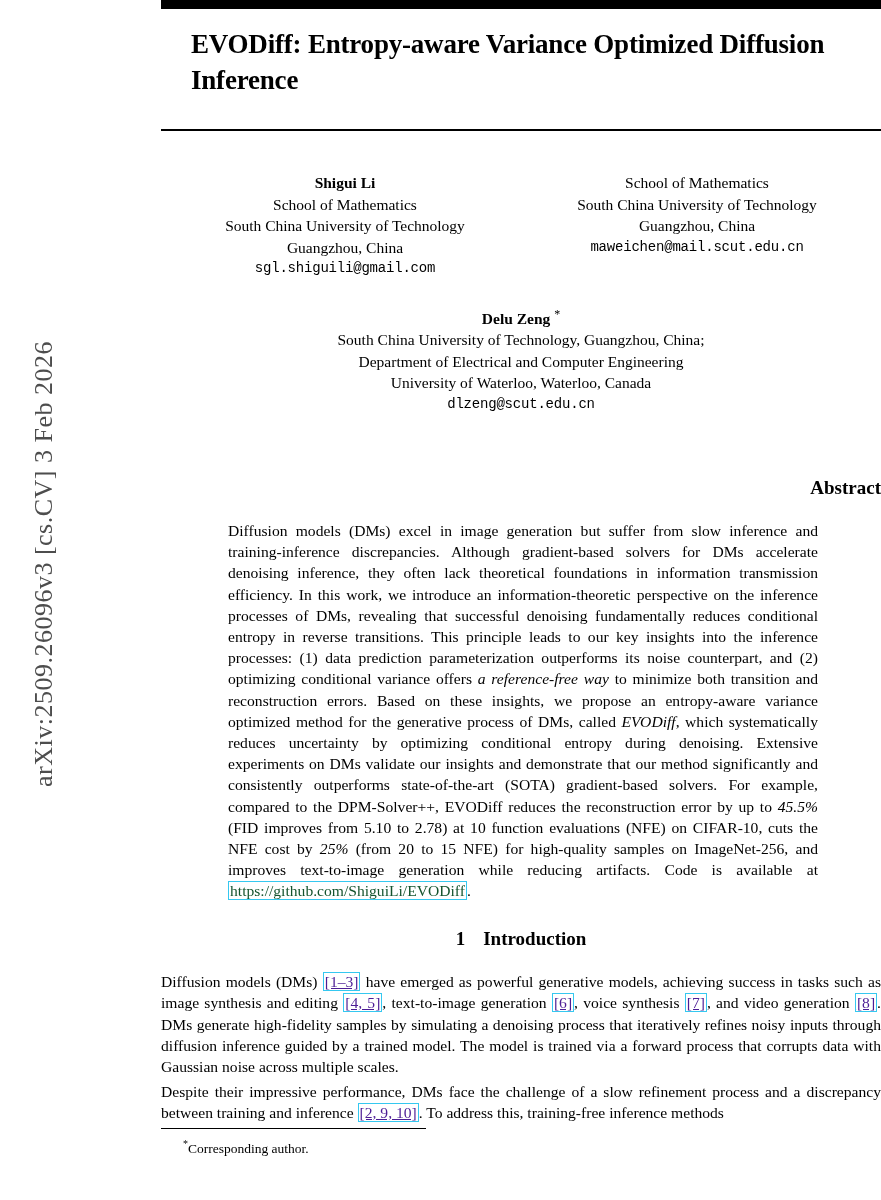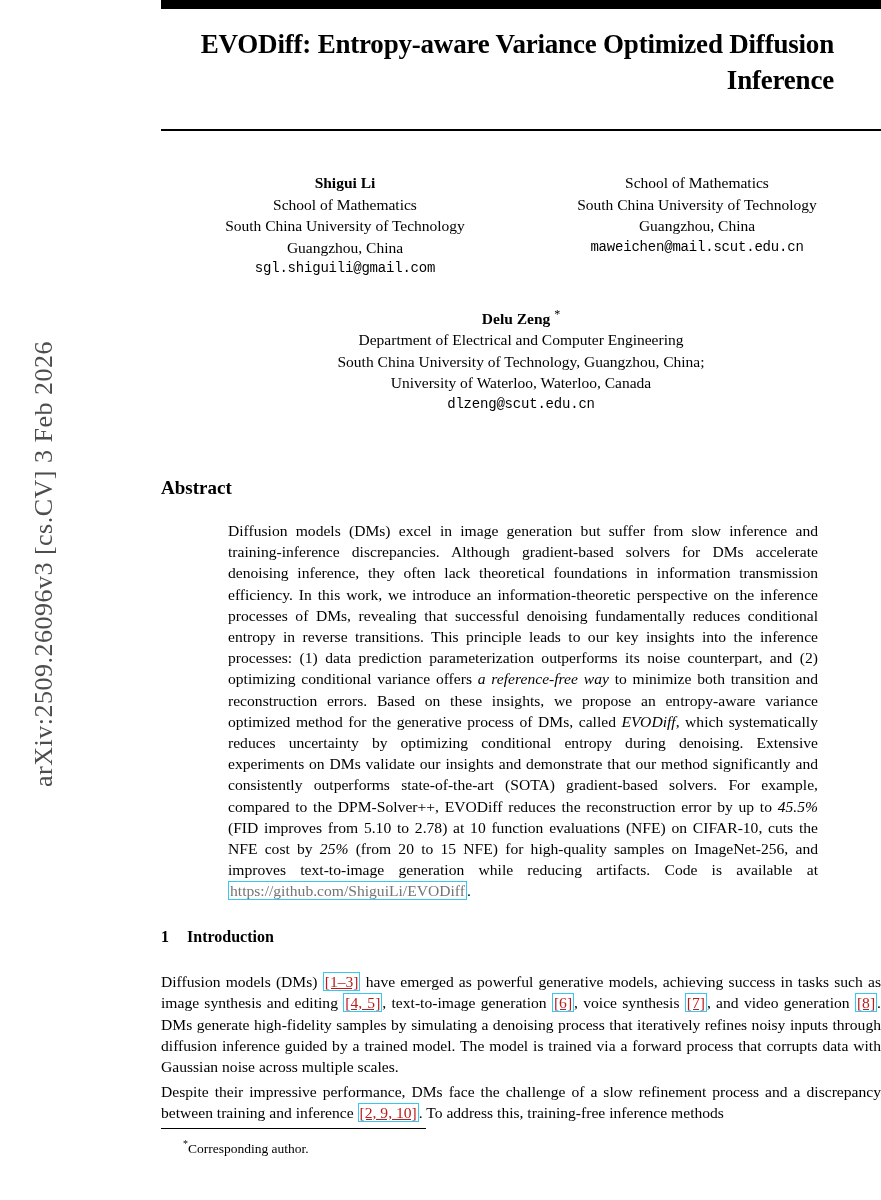--- a/index.html
+++ b/index.html
@@ -44,24 +44,24 @@
   }
   .content {
     position: absolute;
     left: 161px;
     top: 0;
     width: 720px;
     height: 1200px;
   }
   .title {
     position: absolute;
-    left: 13px;
+    left: 30px;
     top: 26px;
     width: 660px;
-    text-align: right;
+    text-align: left;
     font-size: 27px;
     font-weight: bold;
     line-height: 36px;
     letter-spacing: -0.2px;
   }
   .rule {
     position: absolute;
     left: 0px;
     top: 129px;
     width: 720px;
@@ -102,63 +102,64 @@
   }
   .author-single .author-name sup {
     font-weight: normal;
     font-size: 12px;
   }
   .abstract-head {
     position: absolute;
     left: 0;
     top: 477px;
     width: 720px;
-    text-align: left;
+    text-align: right;
     font-size: 19px;
     font-weight: bold;
   }
   .abstract-body {
     position: absolute;
     left: 67px;
     top: 520px;
     width: 590px;
     font-size: 15.6px;
     line-height: 21.2px;
     text-align: justify;
     text-justify: inter-word;
   }
   .abstract-body i { font-style: italic; }
   .link-box {
     display: inline-block;
     border: 1px solid #35c8f0;
-    color: #737373;
+    color: #14532d;
     text-decoration: none;
     padding: 0 1px;
     line-height: 17px;
   }
   .section-head {
     position: absolute;
     left: 0px;
     top: 928px;
     width: 720px;
-    font-size: 16px;
-    font-weight: bold;
+    font-size: 19px;
+    font-weight: bold;
+    text-align: center;
   }
   .section-head .num { margin-right: 18px; }
   .body-para {
     position: absolute;
     left: 0px;
     width: 720px;
     font-size: 15.6px;
     line-height: 21.3px;
     text-align: justify;
   }
   #para1 { top: 971px; }
   #para2 { top: 1081px; }
-  .cite { color: #b91c1c; }
+  .cite { color: #4c1d95; }
   .citebox {
     border: 1px solid #35c8f0;
     padding: 0 1px;
   }
   .footnote-rule {
     position: absolute;
     left: 0px;
     top: 1128px;
     width: 265px;
     height: 1px;
@@ -207,22 +208,22 @@
         </div>
         <div class="author-block">
           <div>School of Mathematics</div>
           <div>South China University of Technology</div>
           <div>Guangzhou, China</div>
           <div class="mono">maweichen@mail.scut.edu.cn</div>
         </div>
       </div>
       <div class="author-single">
         <div class="author-name"><span>Delu Zeng</span> <sup>*</sup></div>
+        <div>South China University of Technology, Guangzhou, China;</div>
         <div>Department of Electrical and Computer Engineering</div>
-        <div>South China University of Technology, Guangzhou, China;</div>
         <div>University of Waterloo, Waterloo, Canada</div>
         <div class="mono">dlzeng@scut.edu.cn</div>
       </div>
     </div>
 
     <div class="abstract-head">Abstract</div>
 
     <div class="abstract-body"><span>Diffusion models (DMs) excel in image generation but suffer from slow inference and training-inference discrepancies. Although gradient-based solvers for DMs accelerate denoising inference, they often lack theoretical foundations in information transmission efficiency. In this work, we introduce an information-theoretic perspective on the inference processes of DMs, revealing that successful denoising fundamentally reduces conditional entropy in reverse transitions. This principle leads to our key insights into the inference processes: (1) data prediction parameterization outperforms its noise counterpart, and (2) optimizing conditional variance offers </span><i>a reference-free way</i><span> to minimize both transition and reconstruction errors. Based on these insights, we propose an entropy-aware variance optimized method for the generative process of DMs, called </span><i>EVODiff</i><span>, which systematically reduces uncertainty by optimizing conditional entropy during denoising. Extensive experiments on DMs validate our insights and demonstrate that our method significantly and consistently outperforms state-of-the-art (SOTA) gradient-based solvers. For example, compared to the DPM-Solver++, EVODiff reduces the reconstruction error by up to </span><i>45.5%</i><span> (FID improves from 5.10 to 2.78) at 10 function evaluations (NFE) on CIFAR-10, cuts the NFE cost by </span><i>25%</i><span> (from 20 to 15 NFE) for high-quality samples on ImageNet-256, and improves text-to-image generation while reducing artifacts. Code is available at </span><a class="link-box" href="#">https://github.com/ShiguiLi/EVODiff</a><span>.</span></div>
 
     <div class="section-head"><span class="num">1</span><span>Introduction</span></div>

